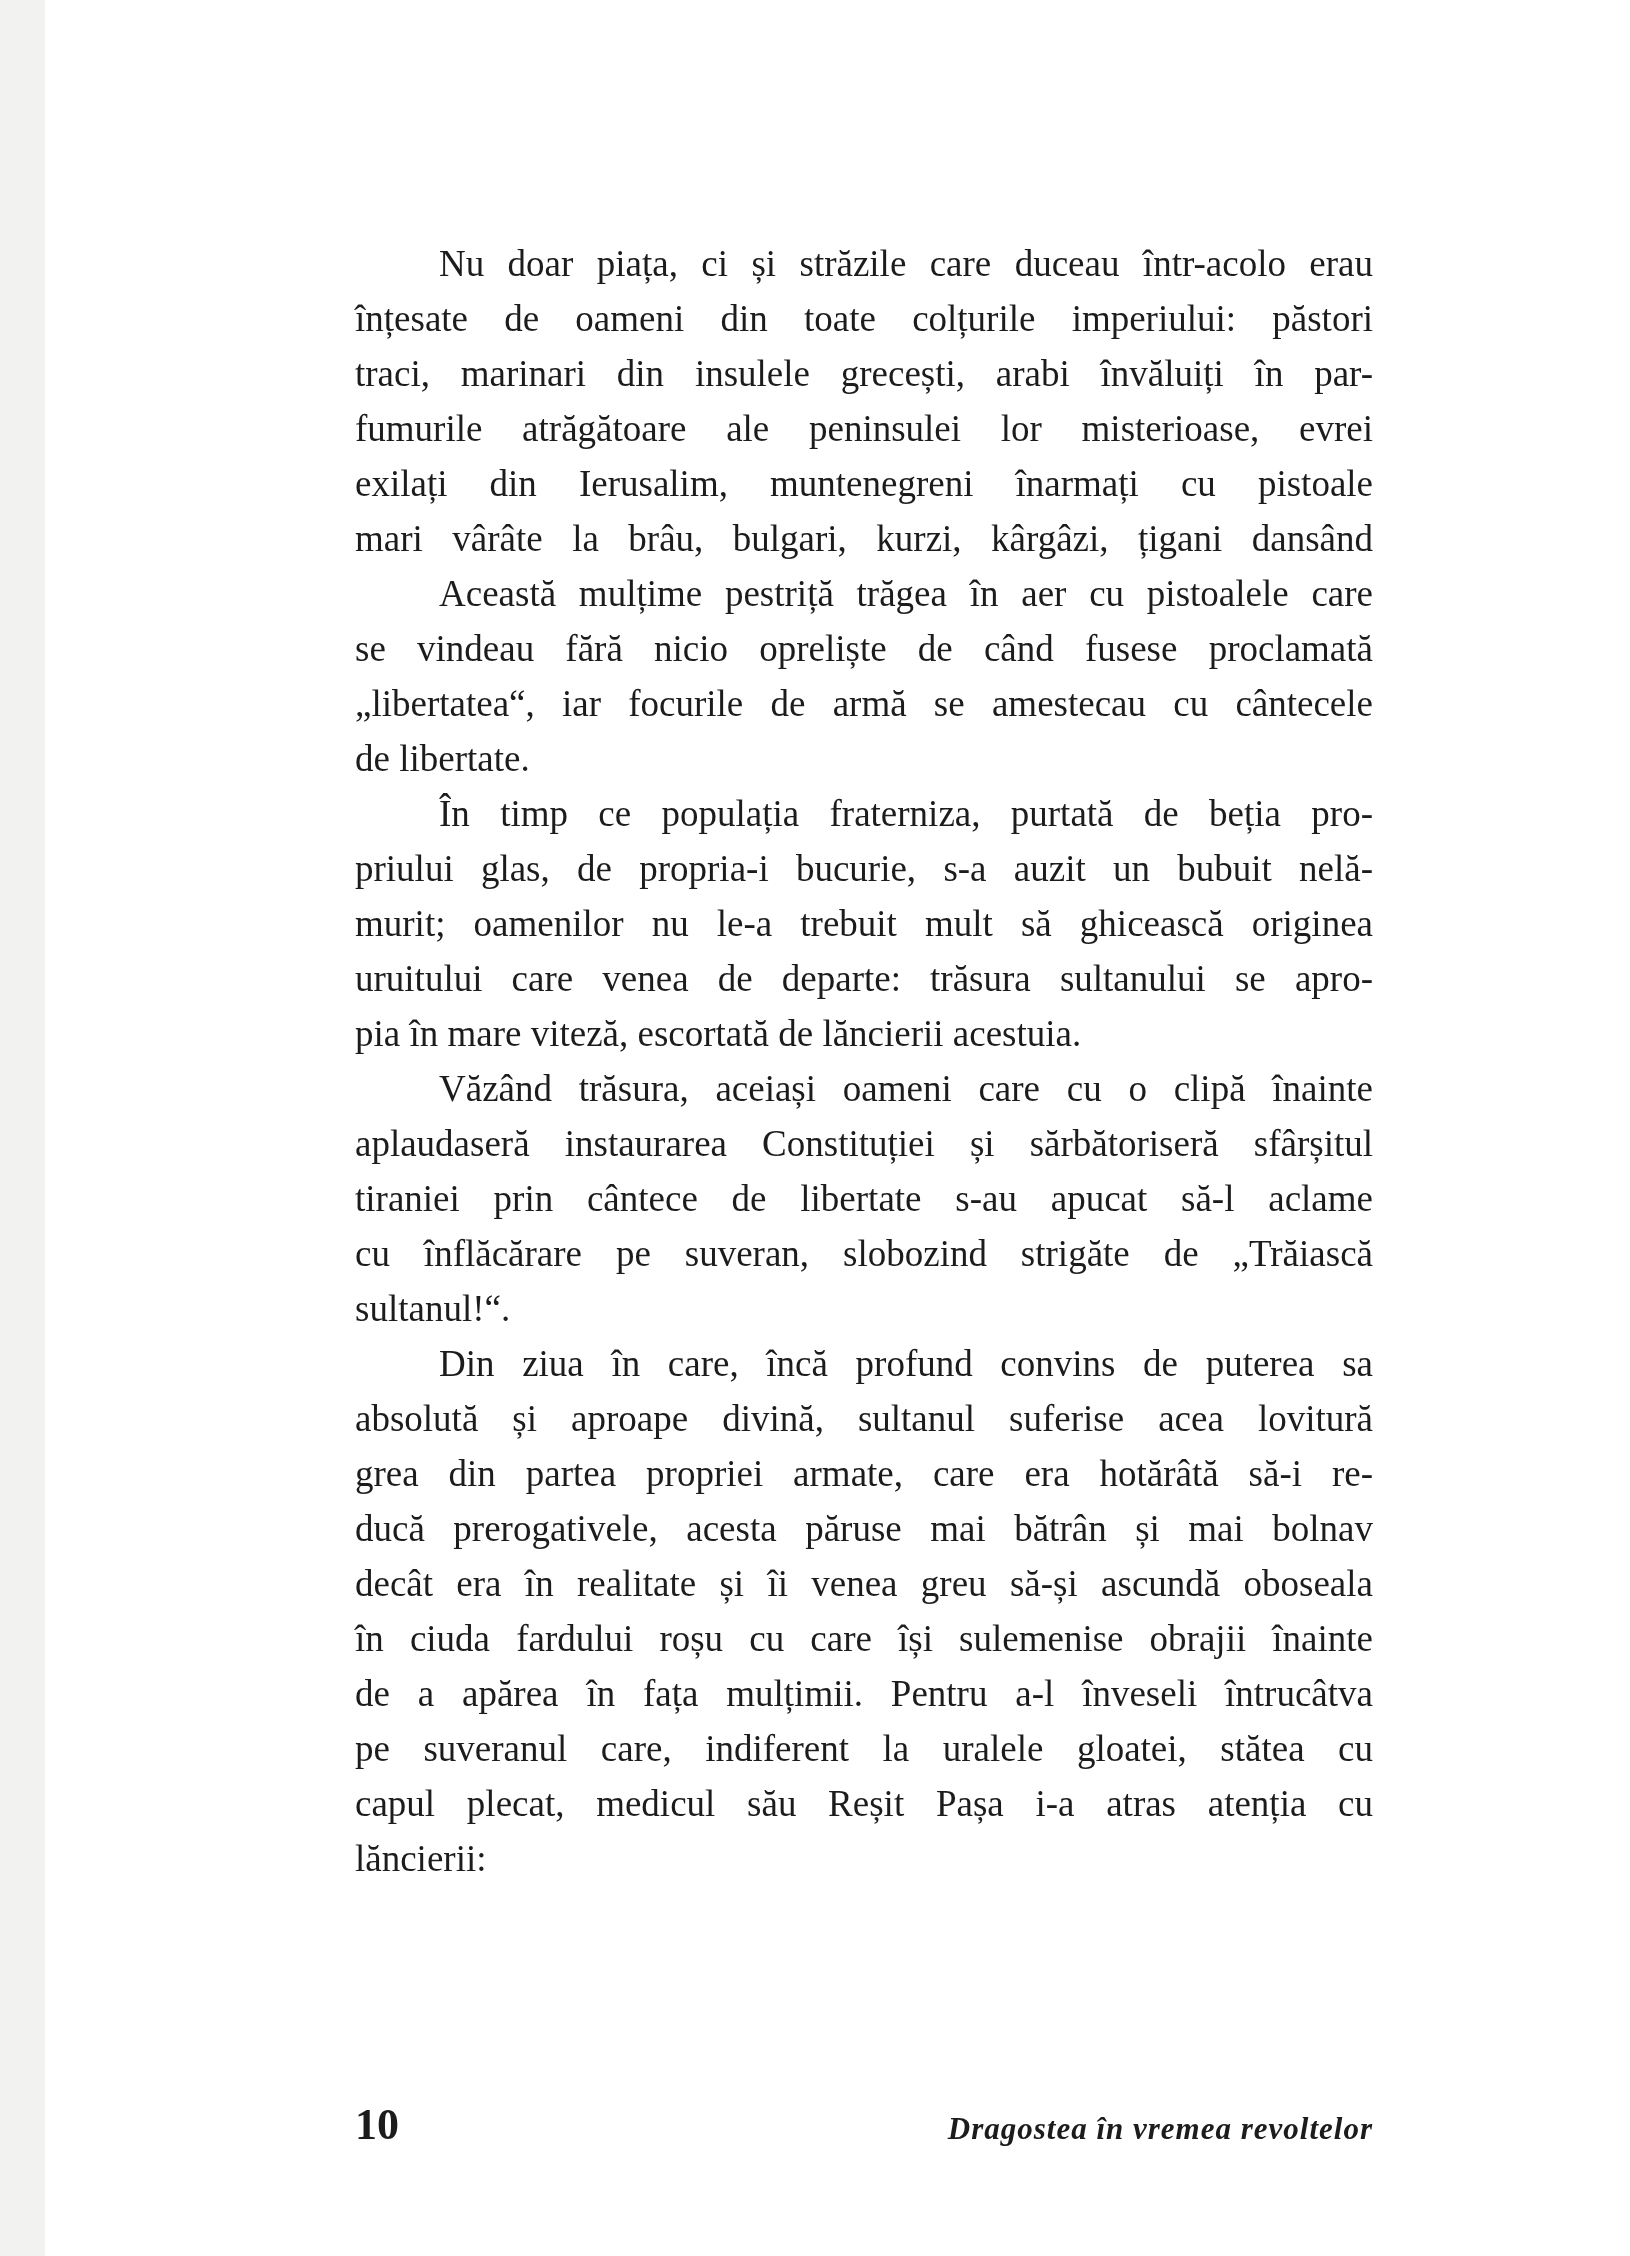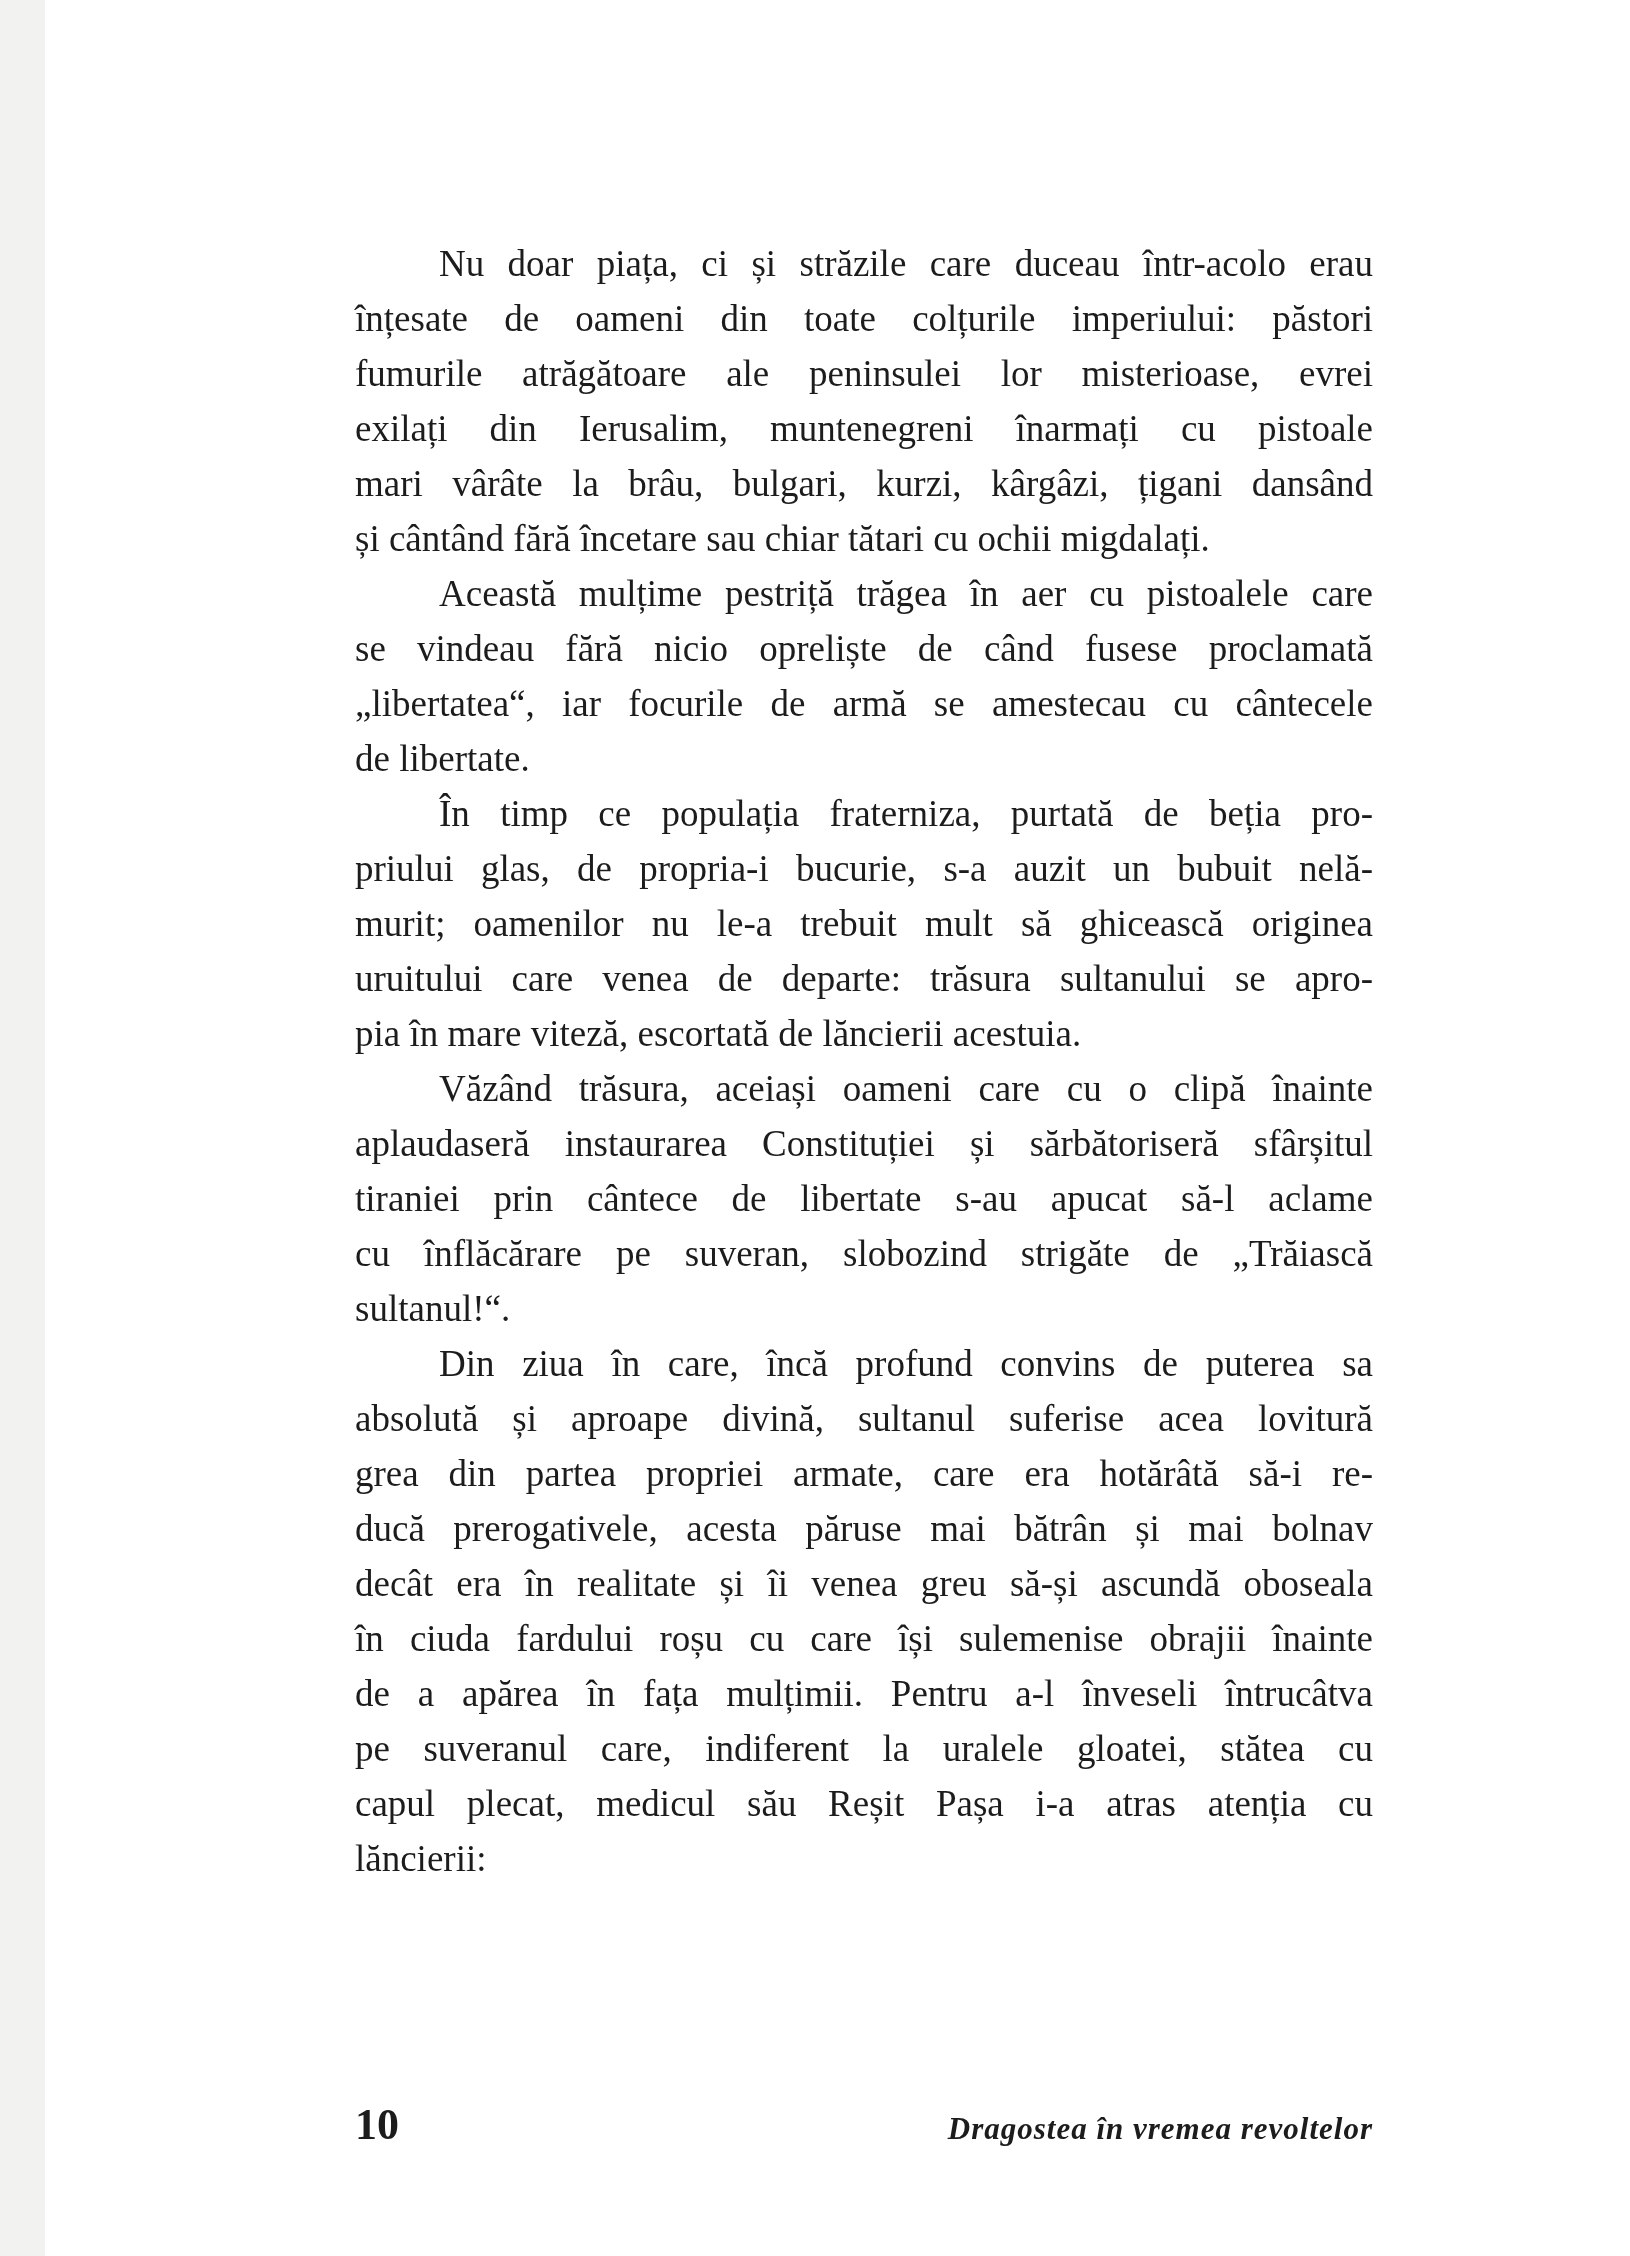--- a/index.html
+++ b/index.html
@@ -58,24 +58,24 @@
   }
 </style>
 </head>
 <body>
 
 <div class="page">
   <div class="text-block" id="text-block">
       <div class="paragraph">
         <div class="line first-line">Nu doar piața, ci și străzile care duceau într-acolo erau</div>
         <div class="line">înțesate de oameni din toate colțurile imperiului: păstori</div>
+        <div class="line">traci, marinari din insulele grecești, arabi învăluiți în par-</div>
         <div class="line">fumurile atrăgătoare ale peninsulei lor misterioase, evrei</div>
         <div class="line">exilați din Ierusalim, muntenegreni înarmați cu pistoale</div>
         <div class="line">mari vârâte la brâu, bulgari, kurzi, kârgâzi, țigani dansând</div>
-        <div class="line last-line">și cântând fără încetare sau chiar tătari cu ochii migdalați.</div>
       </div>
       <div class="paragraph">
         <div class="line first-line">Această mulțime pestriță trăgea în aer cu pistoalele care</div>
         <div class="line">se vindeau fără nicio opreliște de când fusese proclamată</div>
         <div class="line">„libertatea“, iar focurile de armă se amestecau cu cântecele</div>
         <div class="line last-line">de libertate.</div>
       </div>
       <div class="paragraph">
         <div class="line first-line">În timp ce populația fraterniza, purtată de beția pro-</div>
         <div class="line">priului glas, de propria-i bucurie, s-a auzit un bubuit nelă-</div>

